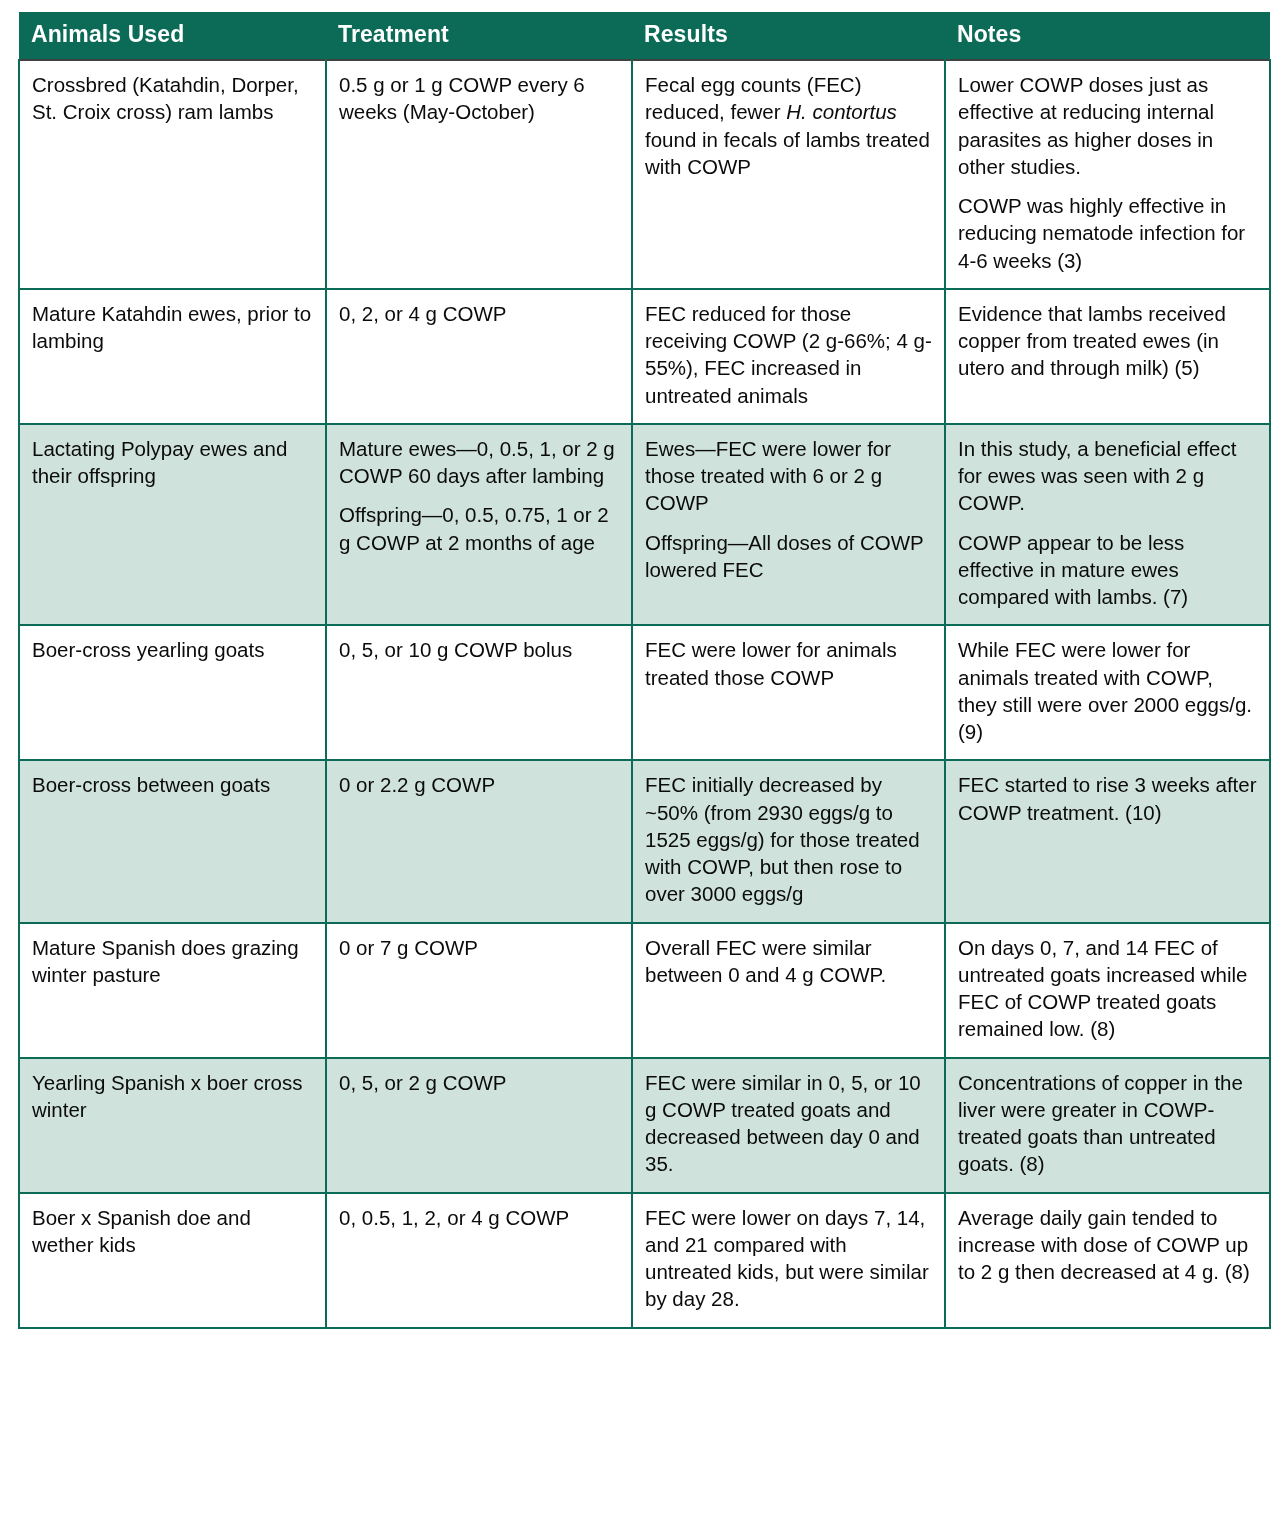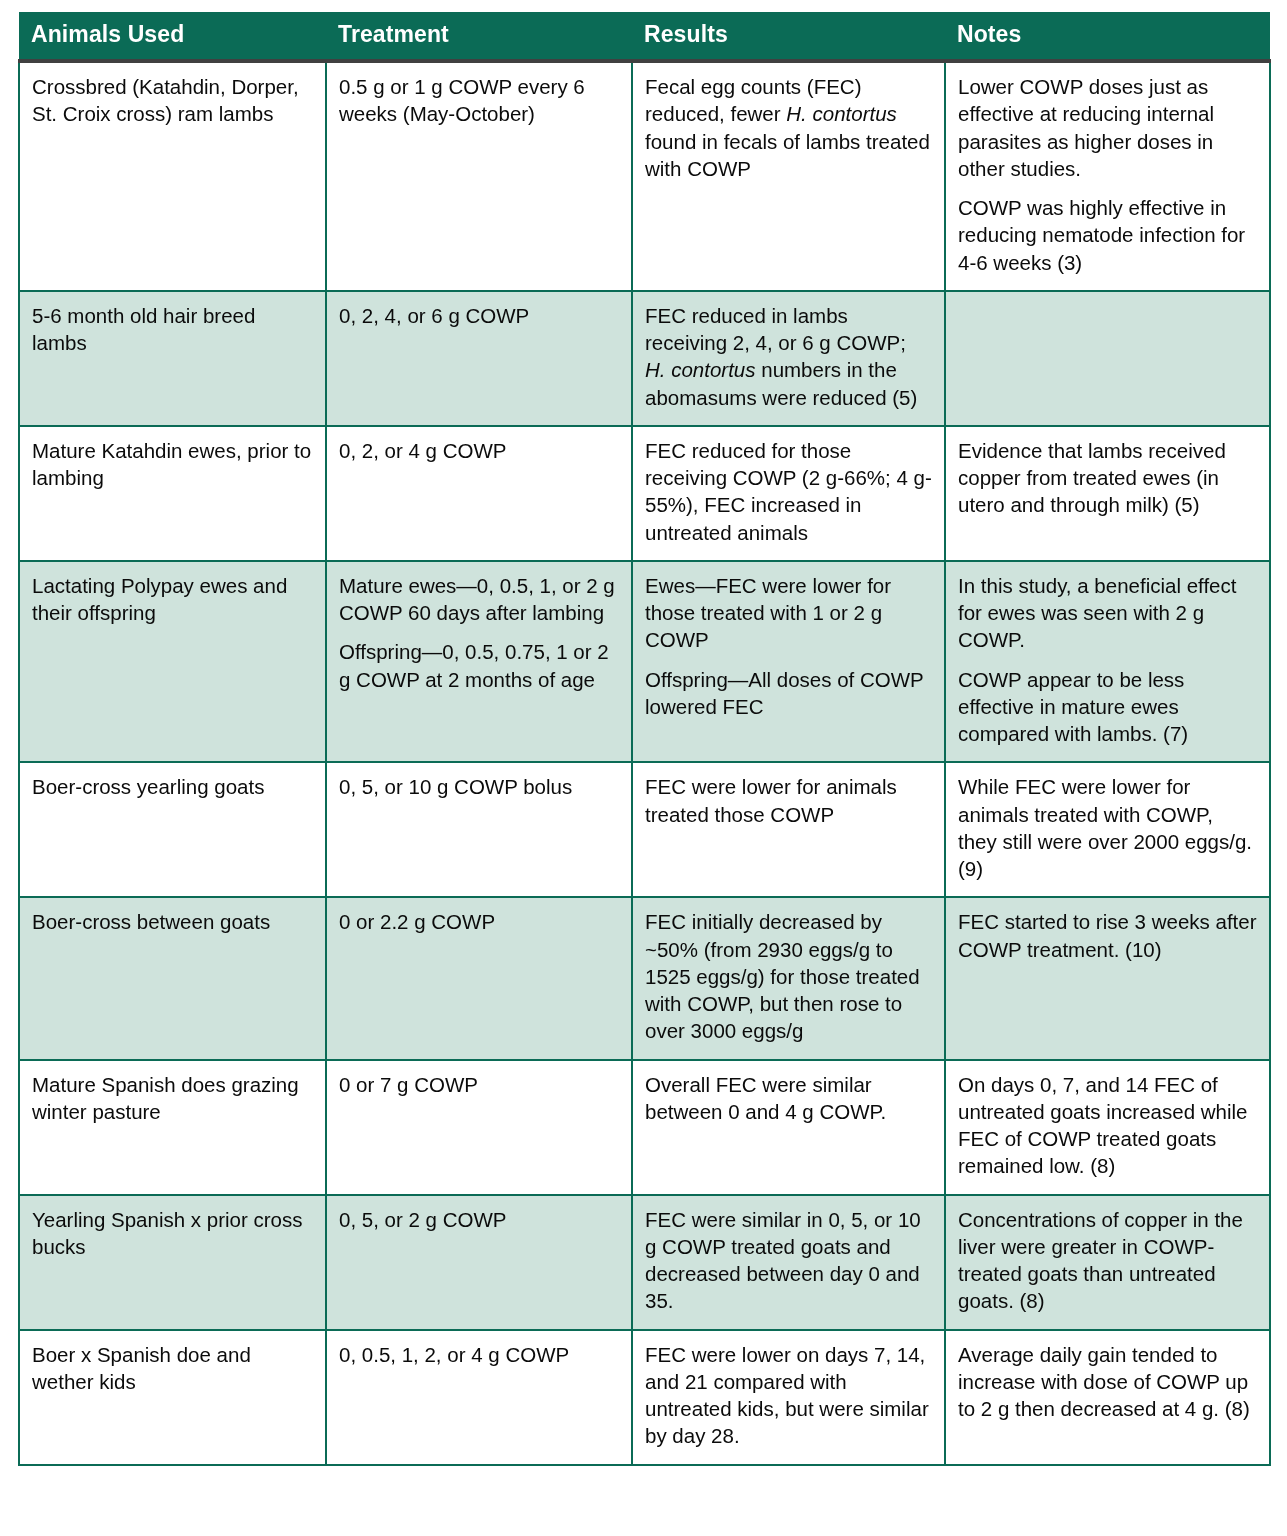--- a/index.html
+++ b/index.html
@@ -44,21 +44,21 @@
     padding: 10px 12px 14px 12px;
     border-left: 2px solid #0b6b56;
     border-right: 2px solid #0b6b56;
     border-bottom: 2px solid #0b6b56;
     background: #ffffff;
   }
   tbody tr.shaded td {
     background: #cfe3dc;
   }
   tbody tr:first-child td {
-    border-top: 4px solid #404040;
+    border-top: 2px solid #404040;
   }
   tbody td p {
     margin: 0 0 12px 0;
   }
   tbody td p:last-child {
     margin-bottom: 0;
   }
   .ital {
     font-style: italic;
     text-align: right;
@@ -92,34 +92,20 @@
             <p>0.5 g or 1 g COWP every 6 weeks (May-October)</p>
           </td>
           <td>
             <p>Fecal egg counts (FEC) reduced, fewer <span class="ital">H. contortus</span> found in fecals of lambs treated with COWP</p>
           </td>
           <td>
             <p>Lower COWP doses just as effective at reducing internal parasites as higher doses in other studies.</p>
             <p>COWP was highly effective in reducing nematode infection for 4-6 weeks (3)</p>
           </td>
         </tr>
-        <tr class="shaded">
-          <td>
-            <p>5-6 month old hair breed lambs</p>
-          </td>
-          <td>
-            <p>0, 2, 4, or 6 g COWP</p>
-          </td>
-          <td>
-            <p>FEC reduced in lambs receiving 2, 4, or 6 g COWP; <span class="ital">H. contortus</span> numbers in the abomasums were reduced (5)</p>
-          </td>
-          <td>
-            <p>&nbsp;</p>
-          </td>
-        </tr>
         <tr>
           <td>
             <p>Mature Katahdin ewes, prior to lambing</p>
           </td>
           <td>
             <p>0, 2, or 4 g COWP</p>
           </td>
           <td>
             <p>FEC reduced for those receiving COWP (2 g-66%; 4 g- 55%), FEC increased in untreated animals</p>
           </td>
@@ -129,21 +115,21 @@
         </tr>
         <tr class="shaded">
           <td>
             <p>Lactating Polypay ewes and their offspring</p>
           </td>
           <td>
             <p>Mature ewes—0, 0.5, 1, or 2 g COWP 60 days after lambing</p>
             <p>Offspring—0, 0.5, 0.75, 1 or 2 g COWP at 2 months of age</p>
           </td>
           <td>
-            <p>Ewes—FEC were lower for those treated with 1 or 2 g COWP</p>
+            <p>Ewes—FEC were lower for those treated with 6 or 2 g COWP</p>
             <p>Offspring—All doses of COWP lowered FEC</p>
           </td>
           <td>
             <p>In this study, a beneficial effect for ewes was seen with 2 g COWP.</p>
             <p>COWP appear to be less effective in mature ewes compared with lambs. (7)</p>
           </td>
         </tr>
         <tr>
           <td>
             <p>Boer-cross yearling goats</p>
@@ -181,21 +167,21 @@
           </td>
           <td>
             <p>Overall FEC were similar between 0 and 4 g COWP.</p>
           </td>
           <td>
             <p>On days 0, 7, and 14 FEC of untreated goats increased while FEC of COWP treated goats remained low. (8)</p>
           </td>
         </tr>
         <tr class="shaded">
           <td>
-            <p>Yearling Spanish x prior cross bucks</p>
+            <p>Yearling Spanish x boer cross winter</p>
           </td>
           <td>
             <p>0, 5, or 2 g COWP</p>
           </td>
           <td>
             <p>FEC were similar in 0, 5, or 10 g COWP treated goats and decreased between day 0 and 35.</p>
           </td>
           <td>
             <p>Concentrations of copper in the liver were greater in COWP-treated goats than untreated goats. (8)</p>
           </td>

